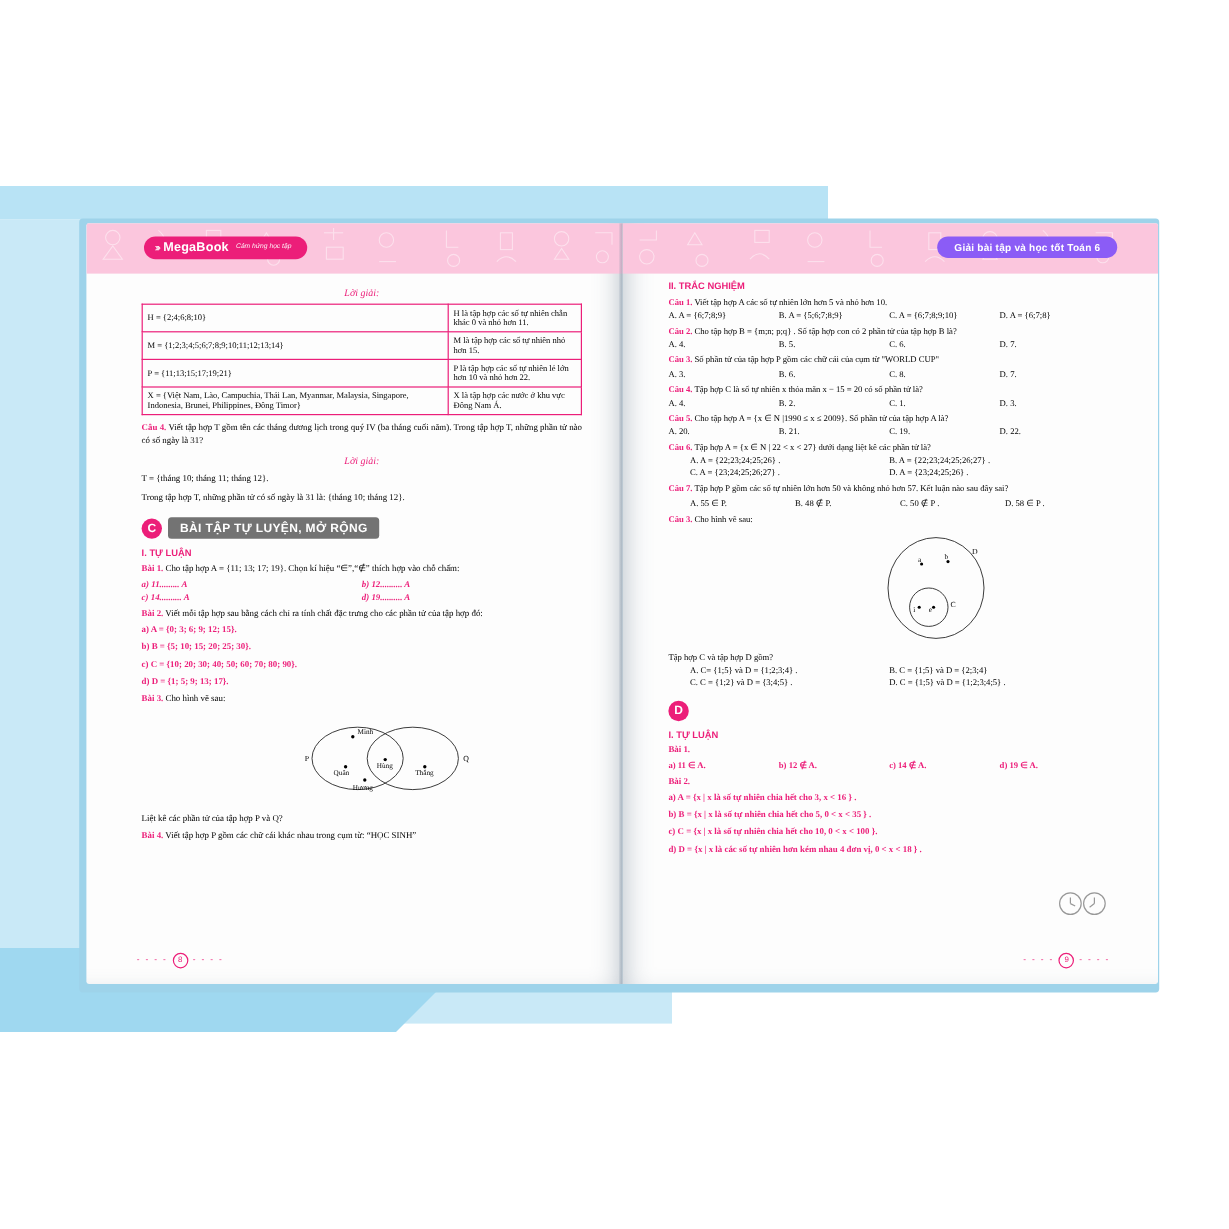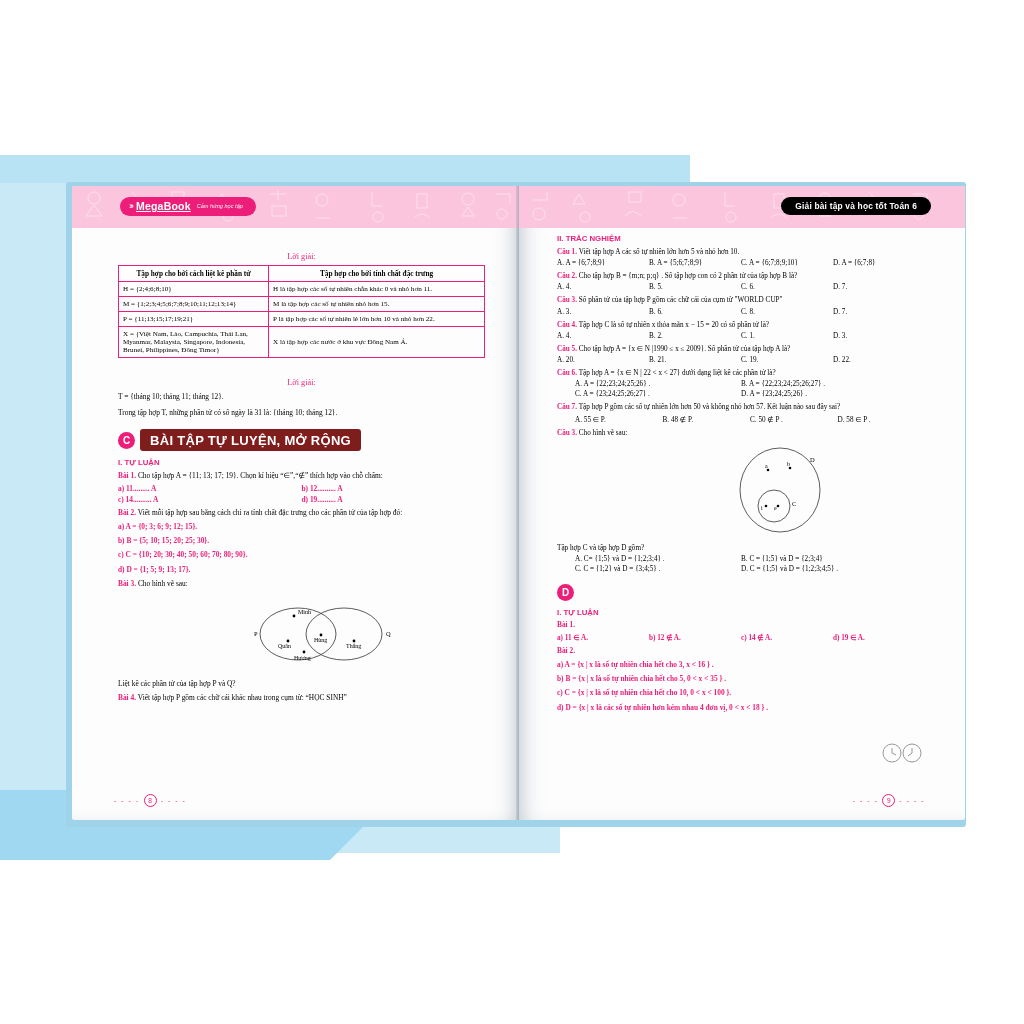--- a/index.html
+++ b/index.html
@@ -64,66 +64,66 @@
     position:absolute; inset:0;
     opacity:0.55;
   }
   .logo-pill {
     position:absolute; left:48px; top:11px;
     background:#ec1e79; color:#fff; border-radius:11px;
     padding:3px 13px 4px 9px; display:flex; align-items:center; gap:4px;
     font-family:"Liberation Sans", sans-serif;
   }
   .logo-pill .chev { font-size:9px; letter-spacing:-2px; }
-  .logo-pill .mb { font-size:10.5px; font-weight:bold; letter-spacing:0.2px;text-decoration:underline; }
+  .logo-pill .mb { font-size:10.5px; font-weight:bold; letter-spacing:0.2px; }
   .logo-pill .slog { font-size:5.6px; font-style:italic; margin-left:2px; opacity:0.95;}
   .hdr-right-pill {
     position:absolute; right:34px; top:11px;
-    background:#000000; color:#fff; border-radius:11px;
+    background:#8b5cf6; color:#fff; border-radius:11px;
     padding:4px 14px; font-family:"Liberation Sans", sans-serif;
     font-size:8.4px; font-weight:bold; letter-spacing:0.2px;margin-left:17px;
   }
 
   .content { position:absolute; top:46px; left:0; right:0; bottom:0; }
   .pad-left { padding:0 34px 0 46px; }
   .pad-right { padding:0 40px 0 38px; }
 
-  .loigiai { text-align:center; color:#ec1e79; font-size:8.3px; margin:20px 0 4px; }
+  .loigiai { text-align:center; color:#ec1e79; font-style:italic; font-size:8.3px; margin:8px 0 4px; }
 
   table.tbl { border-collapse:collapse; width:100%; font-size:7.1px; }
   table.tbl td, table.tbl th {
     border:1px solid #ec1e79; padding:3px 4px; vertical-align:middle;
   }
   table.tbl th { font-weight:bold; text-align:center; font-size:7.3px; }
   .tbl .c1 { width:41%; }
 
   .q-line { font-size:7.4px; margin:5px 0 0; line-height:1.42; text-align:justify; }
   .tag { color:#ec1e79; font-weight:bold; }
 
   
   .sec-head { display:flex; align-items:center; gap:5px; margin:11px 0 7px; }
   .sec-letter {
     width:17px; height:17px; border-radius:50%;
     background:#ec1e79; color:#fff; font-family:"Liberation Sans", sans-serif;
     font-weight:bold; font-size:10px; display:flex; align-items:center; justify-content:center;
   }
   .sec-title {
-    background:#7f1d1d; color:#fff; font-family:"Liberation Sans", sans-serif;
-    font-size:13px; font-weight:bold; padding:3.5px 10px; border-radius:3px;
+    background:#737373; color:#fff; font-family:"Liberation Sans", sans-serif;
+    font-size:10px; font-weight:bold; padding:3.5px 10px; border-radius:3px;
     letter-spacing:0.3px;
   }
   .sub-head {
     color:#ec1e79; font-family:"Liberation Sans", sans-serif; font-weight:bold;
     font-size:7.8px; margin:7px 0 3px;
   }
 
   .bai { font-size:7.4px; margin:3.5px 0 0; line-height:1.45; }
   .bai .lbl { color:#ec1e79; font-weight:bold; }
   .opts2 { display:flex; font-size:7.4px; margin:2.5px 0 0; }
-  .opts2 > div { width:50%; }
+  .opts2 > div { width:50%;font-style:italic; }
   .ans { color:#ec1e79; font-weight:bold; }
 
   
   .venn-wrap { position:relative; height:82px; margin-top:4px; }
   .venn-svg { position:absolute; left:118px; top:0; }
 
   
   .mc-row { display:flex; font-size:7.2px; margin:2px 0 0; }
   .mc-row > div { flex:1; }
   .mc-row.two > div { flex:0 0 50%; }
@@ -190,43 +190,43 @@
         <span class="mb">MegaBook</span>
         <span class="slog">Cảm hứng học tập</span>
       </div>
     </div>
 
     <div class="content pad-left">
       <div class="loigiai">Lời giải:</div>
 
       <table class="tbl">
         <tbody>
-            <tr>
-          <th class="c1">Tập hợp cho bởi cách liệt kê phần tử</th>
-          <th>Tập hợp cho bởi tính chất đặc trưng</th>
-        </tr>
         <tr>
           <td>H = {2;4;6;8;10}</td>
           <td>H là tập hợp các số tự nhiên chẵn khác 0 và nhỏ hơn 11.</td>
         </tr>
         <tr>
           <td>M = {1;2;3;4;5;6;7;8;9;10;11;12;13;14}</td>
           <td>M là tập hợp các số tự nhiên nhỏ hơn 15.</td>
         </tr>
         <tr>
           <td>P = {11;13;15;17;19;21}</td>
           <td>P là tập hợp các số tự nhiên lẻ lớn hơn 10 và nhỏ hơn 22.</td>
         </tr>
         <tr>
           <td>X = {Việt Nam, Lào, Campuchia, Thái Lan, Myanmar, Malaysia, Singapore, Indonesia, Brunei, Philippines, Đông Timor}</td>
           <td>X là tập hợp các nước ở khu vực Đông Nam Á.</td>
         </tr>
       </tbody>
         </table>
 
+      <div class="q-line">
+        <span class="tag">Câu 4.</span>
+        <span>Viết tập hợp T gồm tên các tháng dương lịch trong quý IV (ba tháng cuối năm). Trong tập hợp T, những phần tử nào có số ngày là 31?</span>
+      </div>
 
       <div class="loigiai">Lời giải:</div>
       <div class="q-line">T = {tháng 10; tháng 11; tháng 12}.</div>
       <div class="q-line">Trong tập hợp T, những phần tử có số ngày là 31 là: {tháng 10; tháng 12}.</div>
 
       <div class="sec-head">
         <div class="sec-letter">C</div>
         <div class="sec-title">BÀI TẬP TỰ LUYỆN, MỞ RỘNG</div>
       </div>
 

